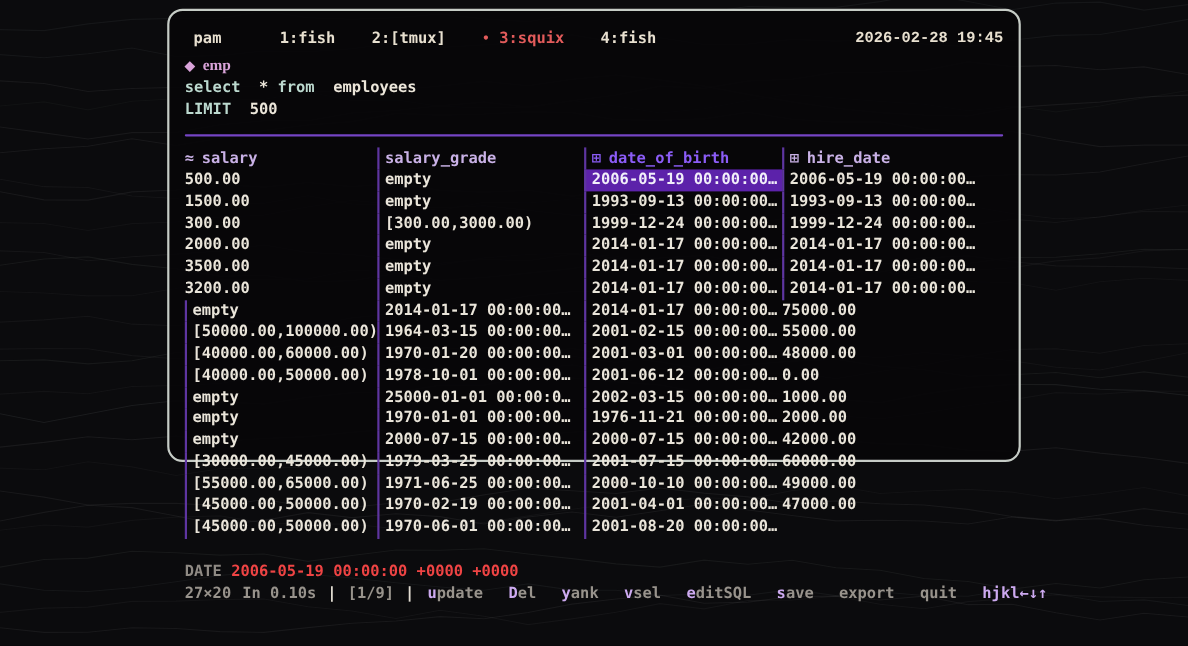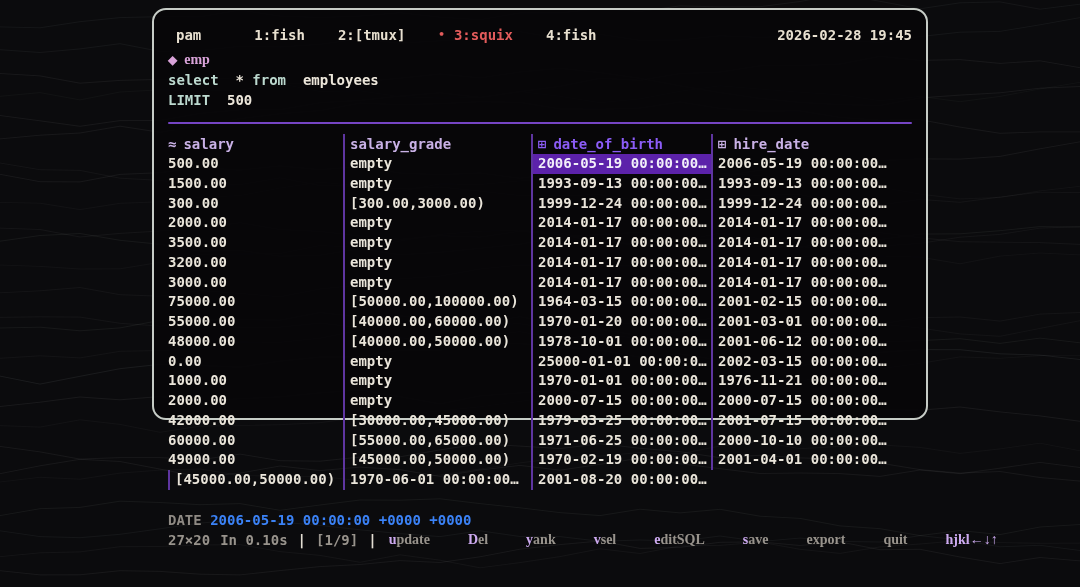--- a/index.html
+++ b/index.html
@@ -18,44 +18,44 @@
     font-size:14px;font-weight:700;color:#e8e0d0;
     line-height:20px;
   }
   
   .tabbar{display:flex;align-items:center;height:18px;margin-top:6px;white-space:pre;}
   .session-name{margin-left:8px;color:#e8e0d0;}
   .tabs{display:flex;gap:33px;margin-left:53px;}
   .tab{color:#e8e0d0;cursor:default;display:flex;align-items:center;}
   .tab.active{color:#e25b5b;}
   .tab .bullet{color:#e25b5b;font-size:11px;margin-right:9px;}
-  .clock{margin-left:auto;color:#e8e0d0;}
+  .clock{margin-left:auto;color:#e8e0d0;font-family:Liberation Mono, monospace;}
   
   .entity-line{margin-top:6px;height:20px;color:#d9a3d9;font-family:Liberation Serif, serif;}
   .entity-line .diamond{font-size:12px;margin-right:7px;}
   .sql-line{height:20px;white-space:pre;}
   .kw{color:#bcd9cf;}
   .ident{color:#ece6da;}
   .hr{height:2px;background:#7544c4;margin-top:12px;border-radius:1px;}
   
   .grid{display:grid;grid-template-columns:175px 188px 180px 1fr;margin-top:10px;}
   .cell{height:19.75px;line-height:19.75px;white-space:pre;overflow:hidden;color:#eae5da;}
   .cell.c1,.cell.c2,.cell.c3{border-left:2px solid #5e35a0;padding-left:5px;}
   .cell.head{height:20px;line-height:20px;color:#c9b1e6;}
   .cell.head.sel{color:#8b5cf6;}
   .cell.head .colicon{margin-right:7px;}
   .cell.selected{background:#5c22aa;color:#f2effa;}
   
   .footer-date{margin-top:20px;height:20px;white-space:pre;}
   .footer-date .lbl{color:#8f8a84;}
-  .footer-date .val{color:#3b82f6;}
+  .footer-date .val{color:#ef4444;}
   .statusbar{display:flex;height:20px;white-space:pre;color:#98938c;align-items:center;}
   .statusbar .seg{margin-right:10px;}
   .statusbar .pipe{color:#e2ddd2;margin-right:10px;}
-  .commands{display:flex;gap:38px;margin-left:2px;font-family:Liberation Serif, serif;}
+  .commands{display:flex;gap:23px;margin-left:2px;}
   .command{cursor:default;}
   .command .hotkey{color:#cdaaf0;}
   .command .rest{color:#98938c;}
 </style>
 </head>
 <body>
 
 <svg id="bg-lines" xmlns="http://www.w3.org/2000/svg">
     <path d="M0 26.9 L40 27.8 L80 21.7 L120 17.6 L160 16.7 L200 16.8 L240 10.0 L280 16.1 L320 17.5 L360 16.1 L400 12.7 L440 17.2 L480 19.7 L520 12.9 L560 12.9 L600 8.6 L640 11.4 L680 5.9 L720 6.9 L760 6.7 L800 1.5 L840 -5.7 L880 1.3 L920 8.8 L960 2.8 L1000 1.9 L1040 9.2 L1080 4.2" fill="none" stroke="#cfd8d4" stroke-opacity="0.054" stroke-width="1"></path>
     <path d="M0 49.7 L40 52.5 L80 48.9 L120 43.7 L160 51.4 L200 50.6 L240 46.3 L280 47.0 L320 44.3 L360 38.8 L400 43.2 L440 40.8 L480 38.4 L520 31.7 L560 38.5 L600 34.3 L640 40.4 L680 40.0 L720 35.8 L760 37.4 L800 35.8 L840 40.0 L880 42.4 L920 36.6 L960 32.2 L1000 31.4 L1040 24.8 L1080 17.6" fill="none" stroke="#cfd8d4" stroke-opacity="0.054" stroke-width="1"></path>
@@ -122,21 +122,20 @@
       <div class="cell c2">2014-01-17 00:00:00…</div>
       <div class="cell c3">2014-01-17 00:00:00…</div>
       <div class="cell c0">3500.00</div>
       <div class="cell c1">empty</div>
       <div class="cell c2">2014-01-17 00:00:00…</div>
       <div class="cell c3">2014-01-17 00:00:00…</div>
       <div class="cell c0">3200.00</div>
       <div class="cell c1">empty</div>
       <div class="cell c2">2014-01-17 00:00:00…</div>
       <div class="cell c3">2014-01-17 00:00:00…</div>
-      <div class="cell c0">3000.00</div>
       <div class="cell c1">empty</div>
       <div class="cell c2">2014-01-17 00:00:00…</div>
       <div class="cell c3">2014-01-17 00:00:00…</div>
       <div class="cell c0">75000.00</div>
       <div class="cell c1">[50000.00,100000.00)</div>
       <div class="cell c2">1964-03-15 00:00:00…</div>
       <div class="cell c3">2001-02-15 00:00:00…</div>
       <div class="cell c0">55000.00</div>
       <div class="cell c1">[40000.00,60000.00)</div>
       <div class="cell c2">1970-01-20 00:00:00…</div>
@@ -162,20 +161,21 @@
       <div class="cell c2">1979-03-25 00:00:00…</div>
       <div class="cell c3">2001-07-15 00:00:00…</div>
       <div class="cell c0">60000.00</div>
       <div class="cell c1">[55000.00,65000.00)</div>
       <div class="cell c2">1971-06-25 00:00:00…</div>
       <div class="cell c3">2000-10-10 00:00:00…</div>
       <div class="cell c0">49000.00</div>
       <div class="cell c1">[45000.00,50000.00)</div>
       <div class="cell c2">1970-02-19 00:00:00…</div>
       <div class="cell c3">2001-04-01 00:00:00…</div>
+      <div class="cell c0">47000.00</div>
       <div class="cell c1">[45000.00,50000.00)</div>
       <div class="cell c2">1970-06-01 00:00:00…</div>
       <div class="cell c3">2001-08-20 00:00:00…</div>
     </div>
 
   <div class="footer-date"><span class="lbl">DATE</span><span> </span><span class="val">2006-05-19 00:00:00 +0000 +0000</span></div>
 
   <div class="statusbar">
     <span class="seg">27×20</span>
     <span class="seg">In 0.10s</span>

